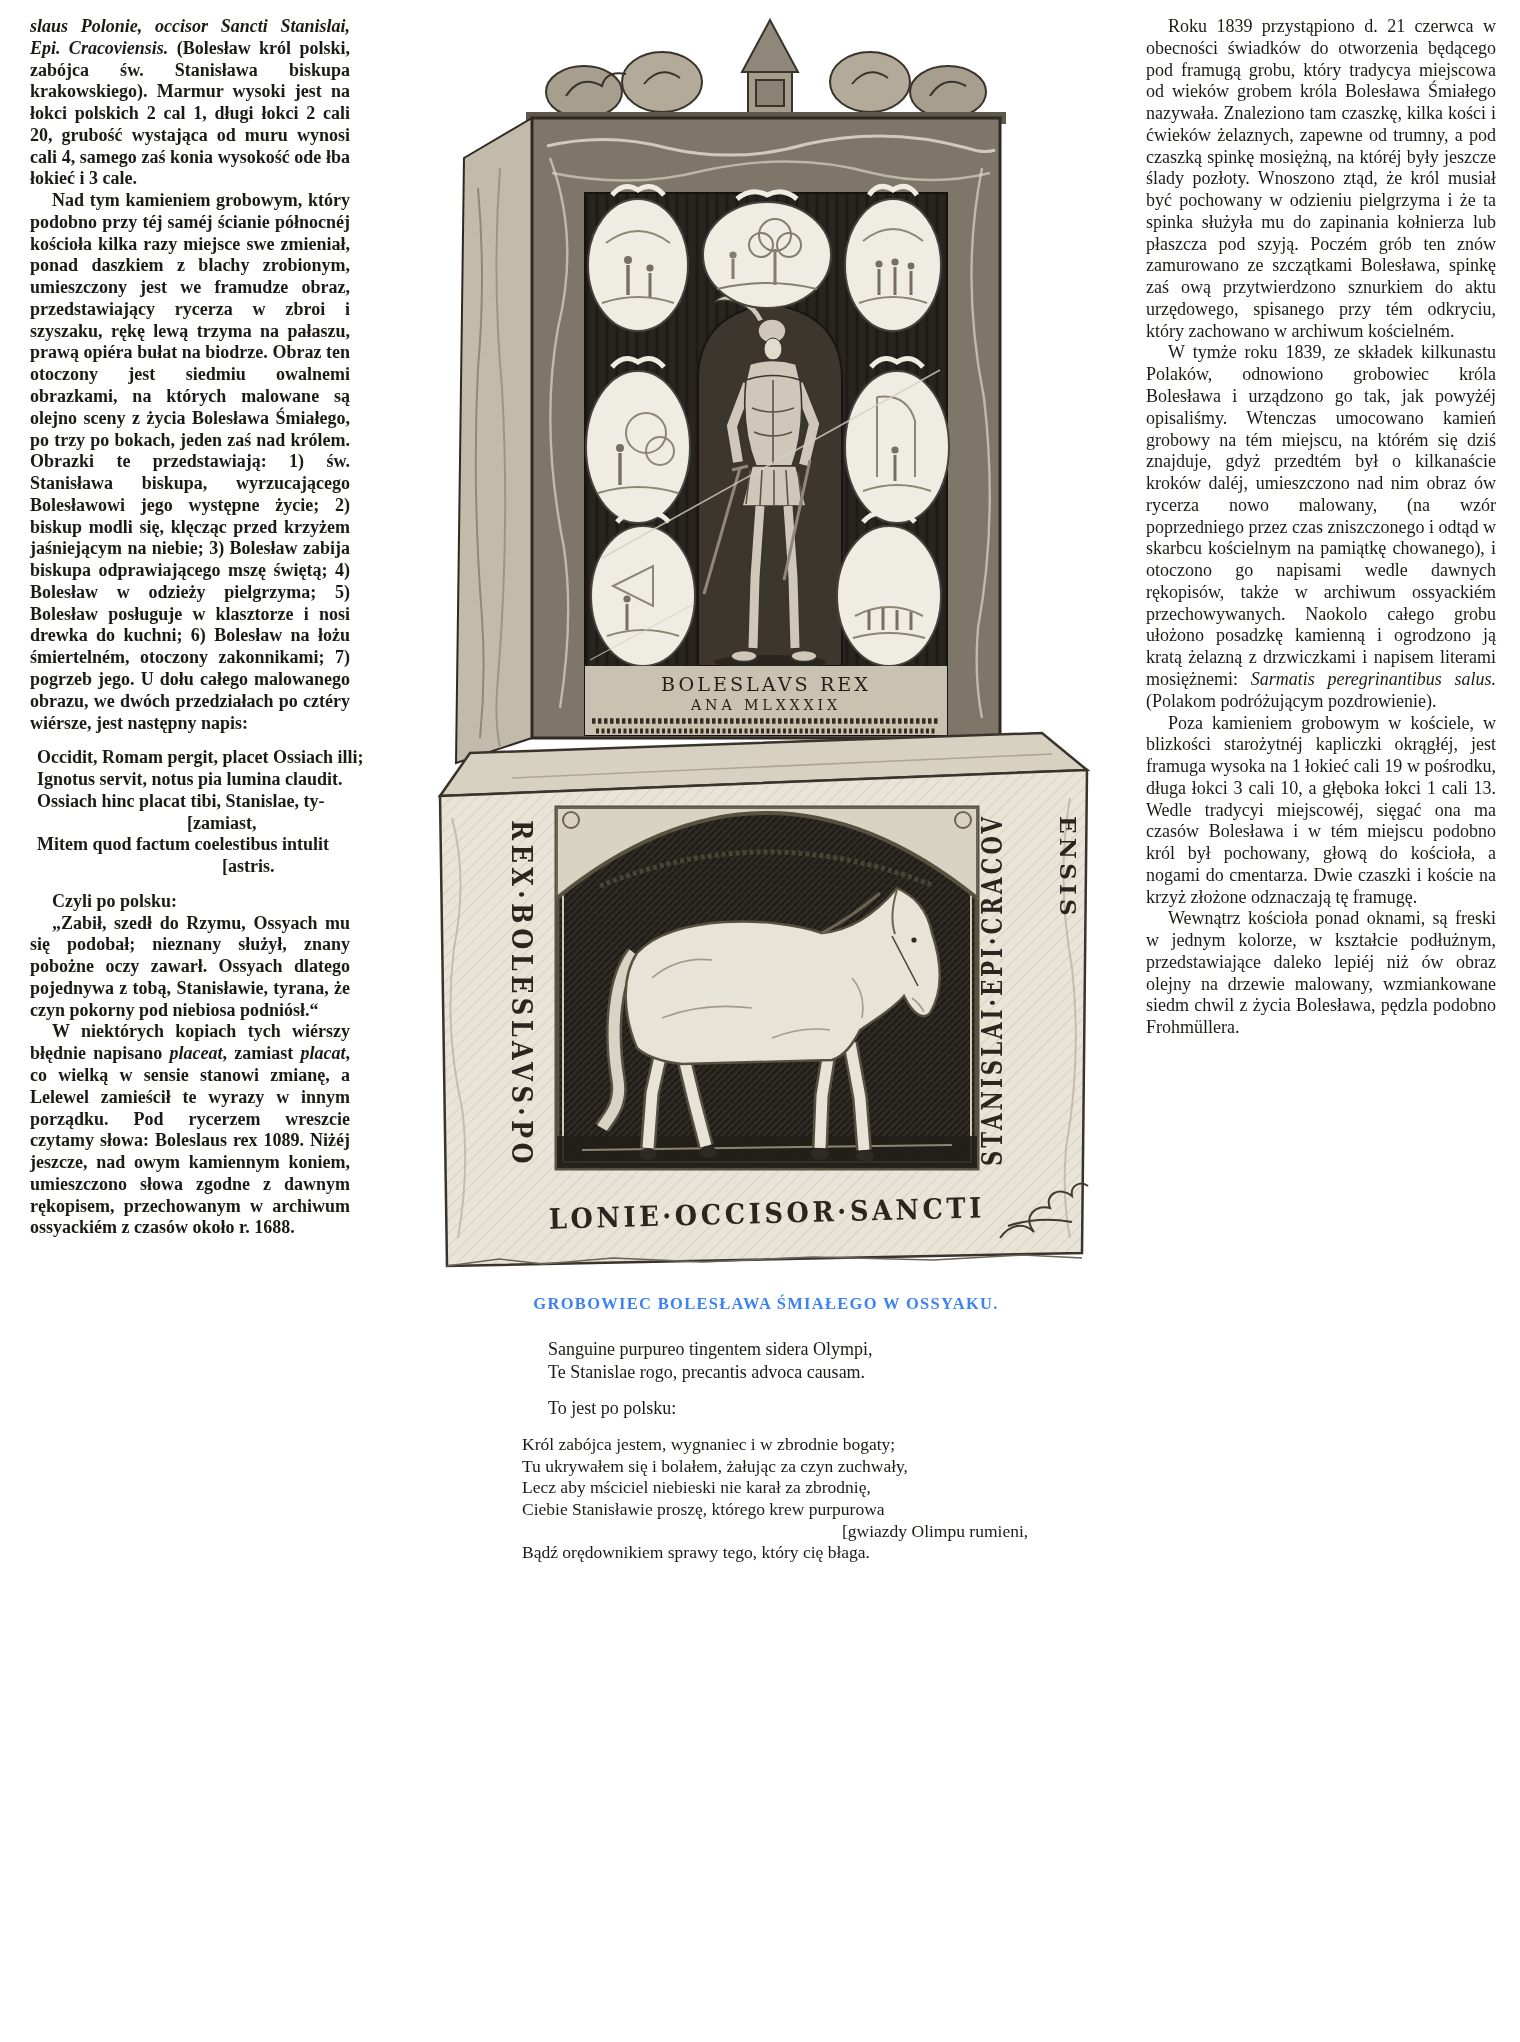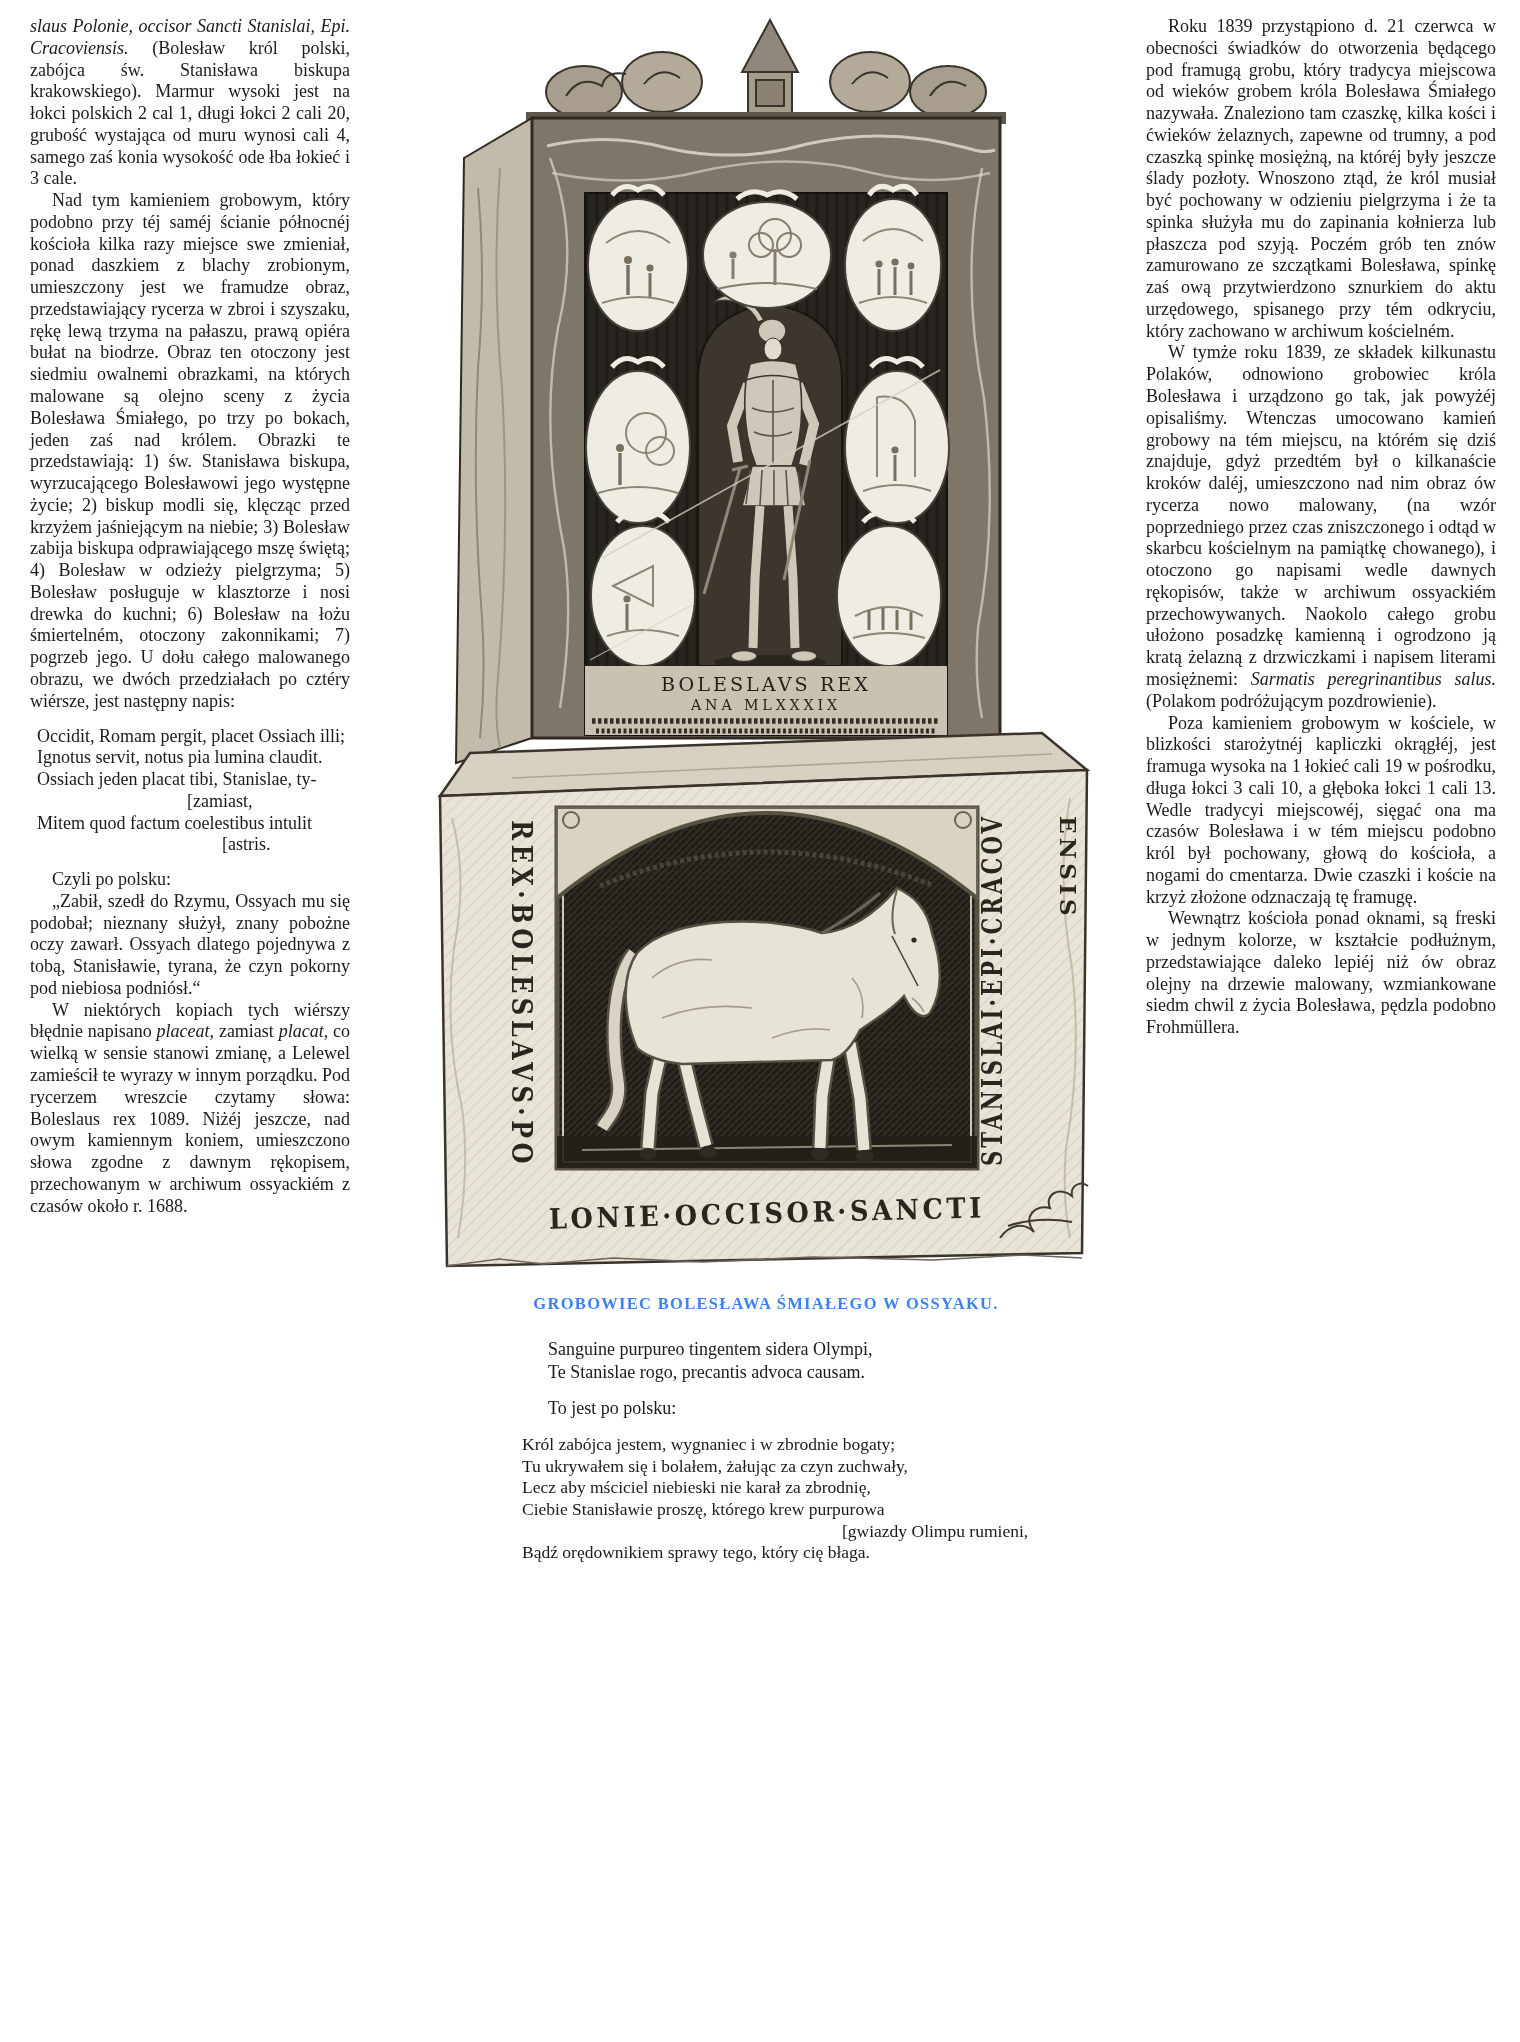--- a/index.html
+++ b/index.html
@@ -1,21 +1,21 @@
 <!DOCTYPE html>
 <html><head>
 <meta charset="utf-8">
 <style>
   html,body{margin:0;padding:0;}
   body{
     width:1520px;height:2042px;position:relative;background:#ffffff;
     font-family:"Liberation Serif", serif;color:#1c1a17;overflow:hidden;
   }
   .col{position:absolute;top:16px;font-size:18px;line-height:1.21;text-align:justify;}
-  #col-left{left:30px;width:320px;}
+  #col-left{left:30px;width:320px;font-weight:bold;}
   #col-right{left:1146px;width:350px;}
   .col p{margin:0;text-indent:22px;}
   .col p.noindent{text-indent:0;}
   .verse{margin:13px 7px;text-align:left;}
   .verse .vline{white-space:nowrap;}
   .hang150{padding-left:150px;}
   .hang185{padding-left:185px;}
   .subhead{margin-top:11px;text-indent:22px;}
   i{font-style:italic;}
   
@@ -32,21 +32,21 @@
 </style>
 </head>
 <body>
 
 <div class="col" id="col-left">
   <p class="noindent"><i>slaus Polonie, occisor Sancti Stanislai, Epi. Cracoviensis.</i><span> (Bolesław król polski, zabójca św. Stanisława biskupa krakowskiego). Marmur wysoki jest na łokci polskich 2 cal 1, długi łokci 2 cali 20, grubość wystająca od muru wynosi cali 4, samego zaś konia wysokość ode łba łokieć i 3 cale.</span></p>
   <p>Nad tym kamieniem grobowym, który podobno przy téj saméj ścianie północnéj kościoła kilka razy miejsce swe zmieniał, ponad daszkiem z blachy zrobionym, umieszczony jest we framudze obraz, przedstawiający rycerza w zbroi i szyszaku, rękę lewą trzyma na pałaszu, prawą opiéra bułat na biodrze. Obraz ten otoczony jest siedmiu owalnemi obrazkami, na których malowane są olejno sceny z życia Bolesława Śmiałego, po trzy po bokach, jeden zaś nad królem. Obrazki te przedstawiają: 1) św. Stanisława biskupa, wyrzucającego Bolesławowi jego występne życie; 2) biskup modli się, klęcząc przed krzyżem jaśniejącym na niebie; 3) Bolesław zabija biskupa odprawiającego mszę świętą; 4) Bolesław w odzieży pielgrzyma; 5) Bolesław posługuje w klasztorze i nosi drewka do kuchni; 6) Bolesław na łożu śmiertelném, otoczony zakonnikami; 7) pogrzeb jego. U dołu całego malowanego obrazu, we dwóch przedziałach po cztéry wiérsze, jest następny napis:</p>
   <div class="verse">
     <div class="vline">Occidit, Romam pergit, placet Ossiach illi;</div>
     <div class="vline">Ignotus servit, notus pia lumina claudit.</div>
-    <div class="vline">Ossiach jeden placat tibi, Stanislae, ty-</div>
+    <div class="vline">Ossiach hinc placat tibi, Stanislae, ty-</div>
     <div class="vline hang150">[zamiast,</div>
     <div class="vline">Mitem quod factum coelestibus intulit</div>
     <div class="vline hang185">[astris.</div>
   </div>
   <p class="subhead">Czyli po polsku:</p>
   <p>„Zabił, szedł do Rzymu, Ossyach mu się podobał; nieznany służył, znany pobożne oczy zawarł. Ossyach dlatego pojednywa z tobą, Stanisławie, tyrana, że czyn pokorny pod niebiosa podniósł.“</p>
   <p><span>W niektórych kopiach tych wiérszy błędnie napisano </span><i>placeat</i><span>, zamiast </span><i>placat</i><span>, co wielką w sensie stanowi zmianę, a Lelewel zamieścił te wyrazy w innym porządku. Pod rycerzem wreszcie czytamy słowa: Boleslaus rex 1089. Niżéj jeszcze, nad owym kamiennym koniem, umieszczono słowa zgodne z dawnym rękopisem, przechowanym w archiwum ossyackiém z czasów około r. 1688.</span></p>
 </div>
 
 <div class="col" id="col-right">

